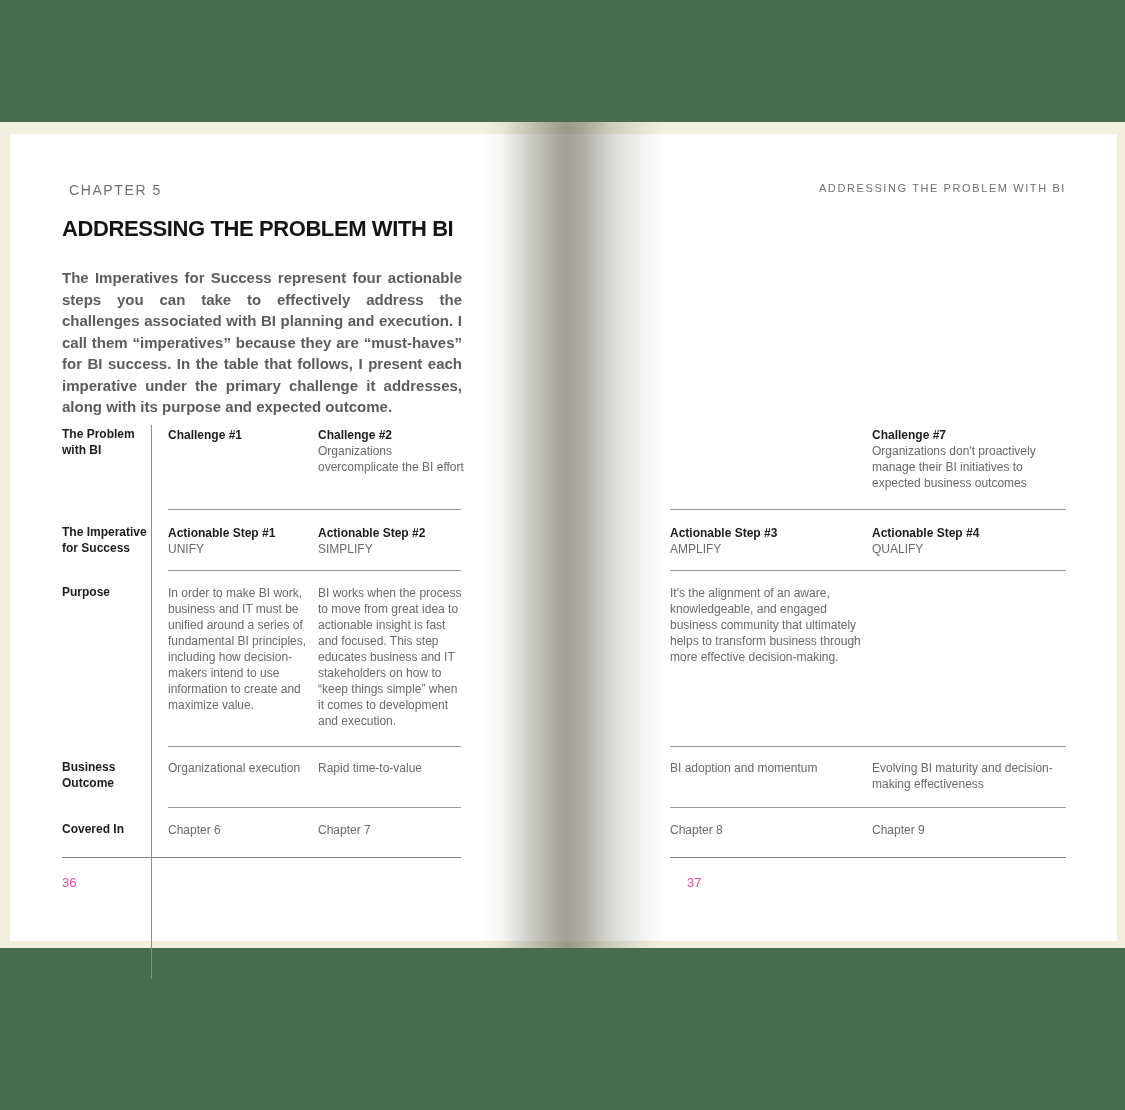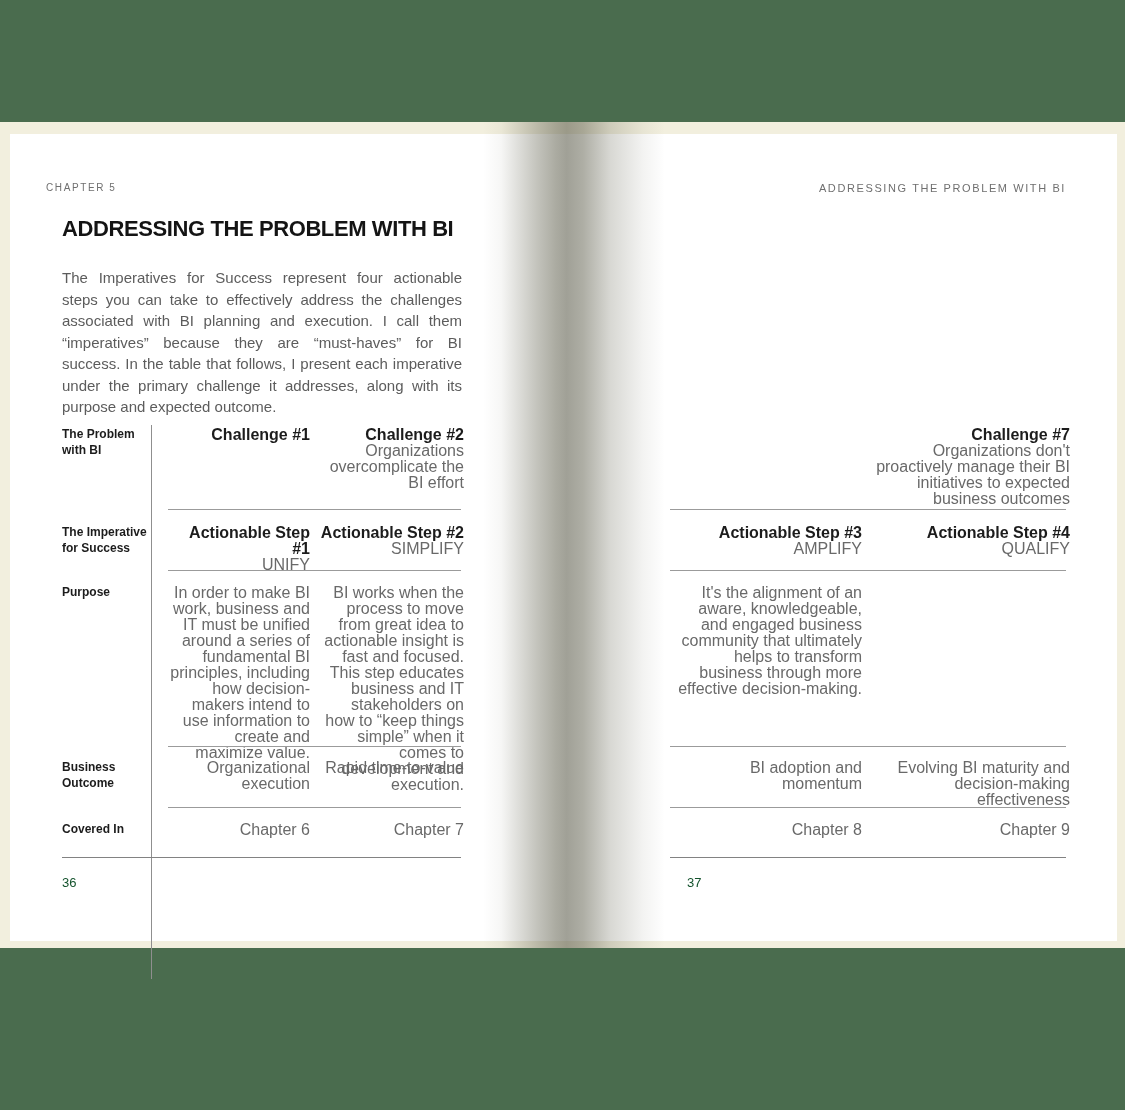--- a/index.html
+++ b/index.html
@@ -3,53 +3,53 @@
 <meta charset="utf-8">
 <style>
   html,body{margin:0;padding:0;background:#4a6c4e;}
   .canvas{position:relative;width:1125px;height:1110px;background:#4a6c4e;overflow:hidden;
           font-family:"Liberation Sans",sans-serif;}
   .cream{position:absolute;left:0;top:122px;width:1125px;height:826px;background:#f2efde;}
   .page{position:absolute;top:134px;height:807px;background:#ffffff;}
   .page-left{left:10px;width:556px;}
   .page-right{left:566px;width:551px;}
 
-  .kicker{position:absolute;left:36px;top:48px;font-size:10px;letter-spacing:1.6px;
+  .kicker{position:absolute;left:59px;top:48px;font-size:14px;letter-spacing:1.6px;
           color:#6f6f6f;white-space:nowrap;}
   .running-header{position:absolute;left:104px;top:48px;width:396px;text-align:right;
           font-size:11px;letter-spacing:1.6px;color:#6f6f6f;white-space:nowrap;}
   .title{position:absolute;left:52px;top:82px;margin:0;font-size:22px;font-weight:bold;
          letter-spacing:-0.4px;color:#141414;white-space:nowrap;}
   .intro{position:absolute;left:52px;top:133px;width:400px;margin:0;font-size:15px;
-         line-height:21.5px;color:#5c5c5c;text-align:justify;}
+         line-height:21.5px;color:#5c5c5c;text-align:justify;font-weight:bold;}
 
   
   .rlabel{position:absolute;left:52px;width:96px;font-size:12px;line-height:15.5px;
           font-weight:bold;color:#1c1c1c;}
-  .cell{position:absolute;font-size:16px;line-height:16px;color:#696969;text-align:right;}
+  .cell{position:absolute;font-size:12px;line-height:16px;color:#696969;}
   .cell-h{font-weight:bold;color:#1c1c1c;}
   .page-left  .cell.c1{left:158px;width:142px;}
   .page-left  .cell.c2{left:308px;width:146px;}
   .page-right .cell.c1{left:104px;width:192px;}
   .page-right .cell.c2{left:306px;width:198px;}
 
   
   .r1{top:293px;} .r2{top:391px;} .r3{top:451px;} .r4{top:626px;} .r5{top:688px;}
 
   
   .hrule{position:absolute;height:1px;background:#9b9b9b;}
   .page-left  .hrule{left:158px;width:293px;}
   .page-right .hrule{left:104px;width:396px;}
   .hr1{top:375px;} .hr2{top:436px;} .hr3{top:612px;} .hr4{top:673px;}
   .hrule-full{position:absolute;top:723px;height:1px;background:#828282;}
   .page-left  .hrule-full{left:52px;width:399px;}
   .page-right .hrule-full{left:104px;width:396px;}
   .vline{position:absolute;left:141px;top:291px;width:1px;height:554px;background:#8f8f8f;}
 
-  .pagenum{position:absolute;top:741px;font-size:13px;color:#14532d;}
+  .pagenum{position:absolute;top:741px;font-size:13px;color:#ec4899;}
   .page-left .pagenum{left:52px;}
   .page-right .pagenum{left:121px;width:396px;text-align:left;}
 
   
   .gutter{position:absolute;left:483px;top:122px;width:182px;height:826px;pointer-events:none;
     background:linear-gradient(90deg,
       rgba(104,104,86,0) 0%,
       rgba(104,104,86,0.06) 10%,
       rgba(104,104,86,0.40) 30%,
       rgba(100,100,82,0.54) 40%,

